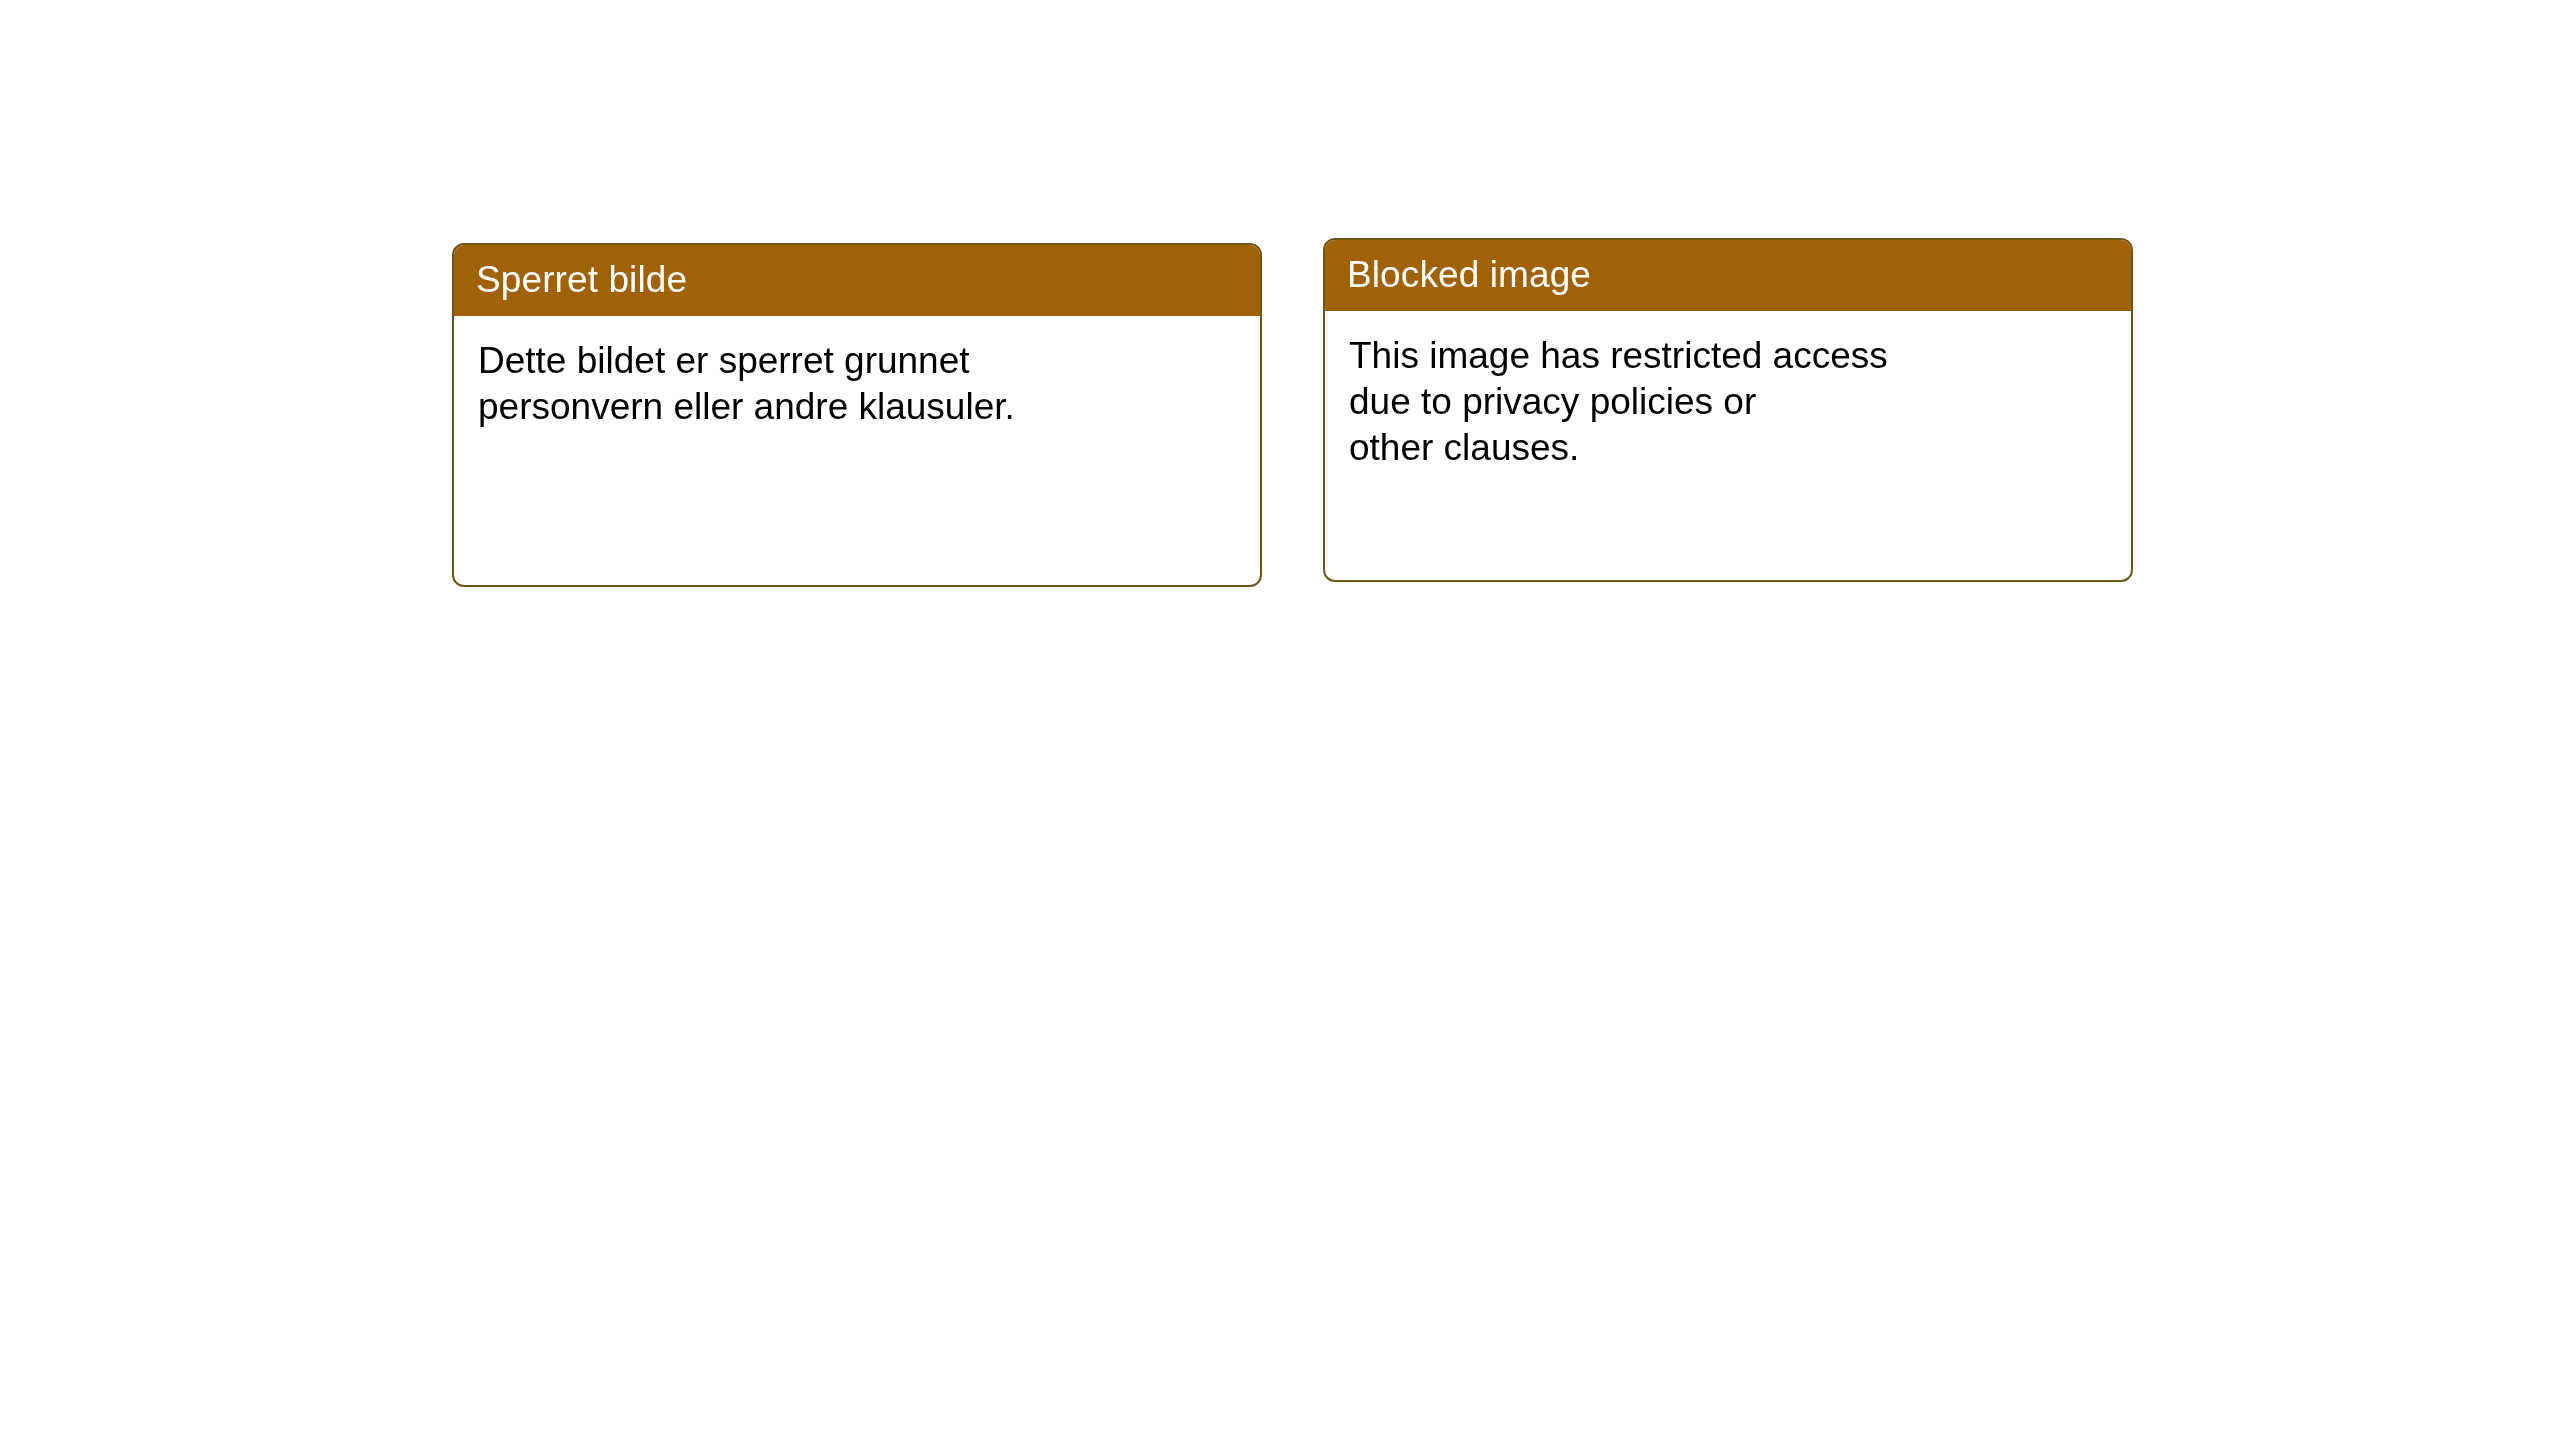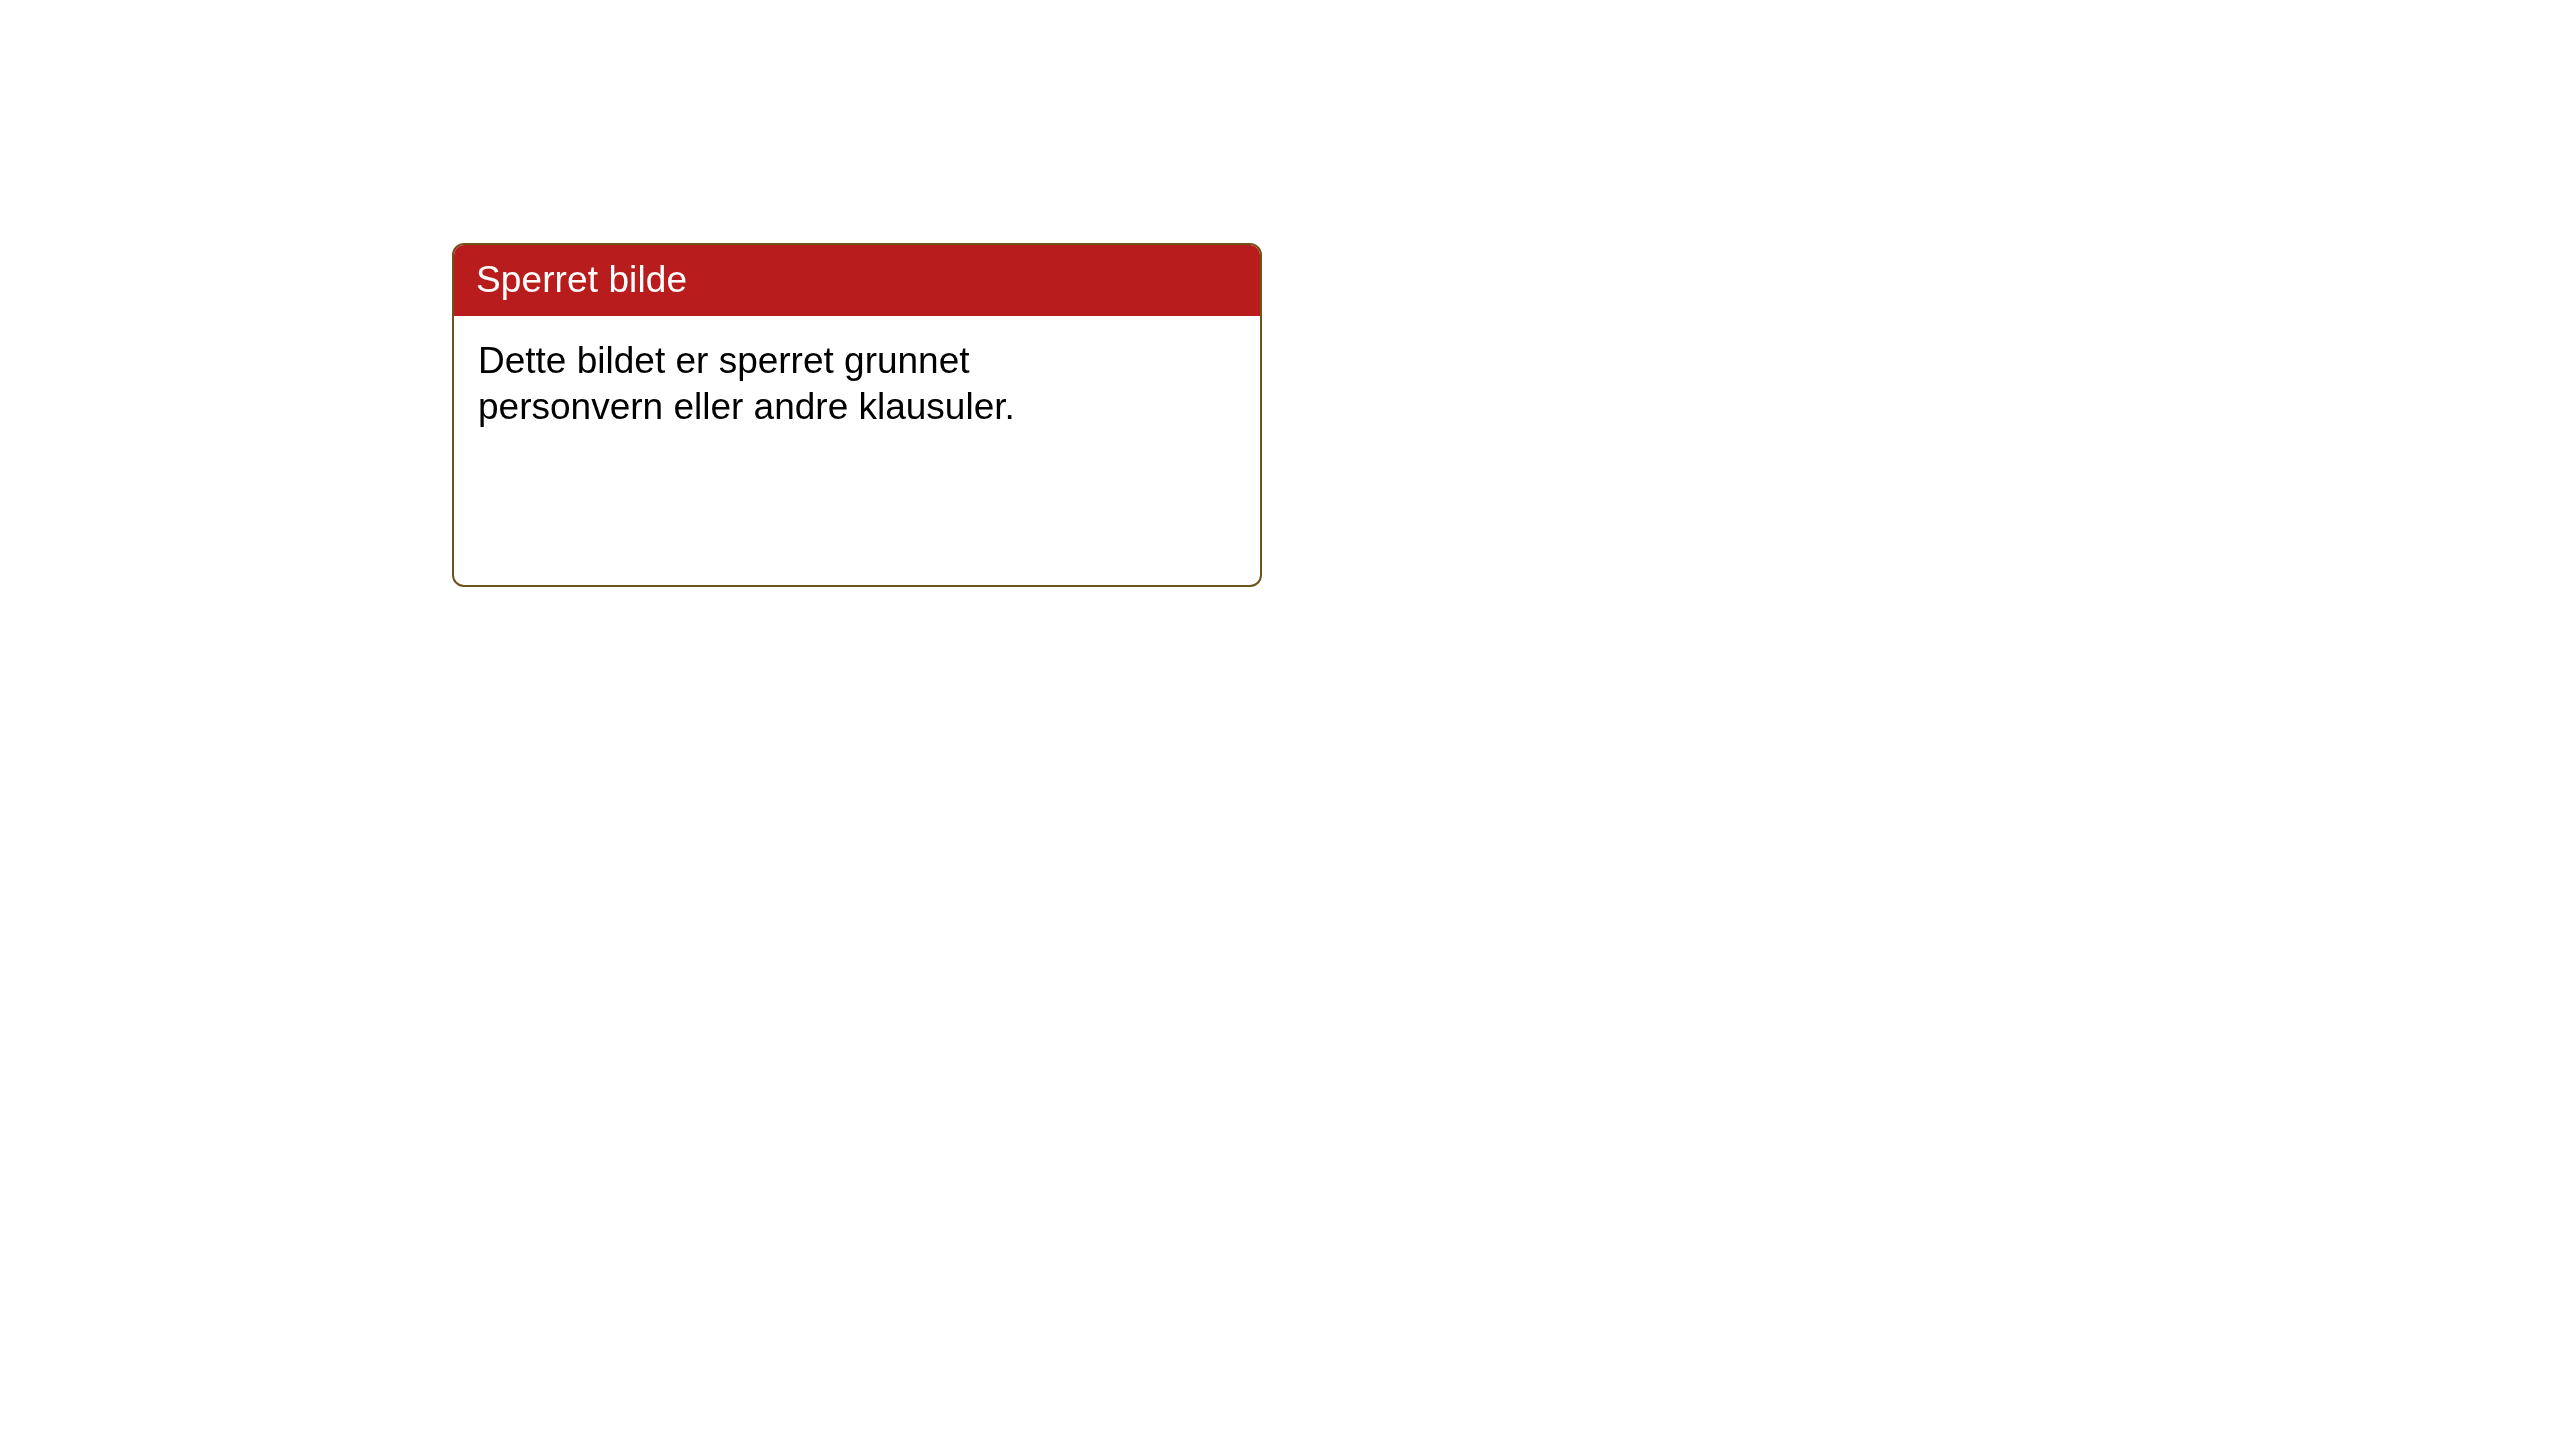--- a/index.html
+++ b/index.html
@@ -26,21 +26,21 @@
     box-sizing: border-box;
     background: #ffffff;
     border: 2px solid #6e5418;
     border-radius: 12px;
     overflow: hidden;
     display: flex;
     flex-direction: column;
   }
   .notice-card .card-header {
     box-sizing: border-box;
-    background: #b91c1c;
+    background: #a16207;
     color: #ffffff;
     font-size: 37px;
     line-height: 1;
     padding: 16px 22px 18px 22px;
     letter-spacing: 0.1px;
     white-space: nowrap;
   }
   .notice-card .card-body {
     box-sizing: border-box;
     padding: 22px 12px 20px 24px;
@@ -68,14 +68,20 @@
 <body>
 
 <div class="stage">
 
   <div class="notice-card" id="card-no">
     <div class="card-header">Sperret bilde</div>
     <div class="card-body">Dette bildet er sperret grunnet
 personvern eller andre klausuler.</div>
   </div>
 
+  <div class="notice-card" id="card-en">
+    <div class="card-header">Blocked image</div>
+    <div class="card-body">This image has restricted access
+due to privacy policies or
+other clauses.</div>
+  </div>
 
 </div>
 
 </body></html>

